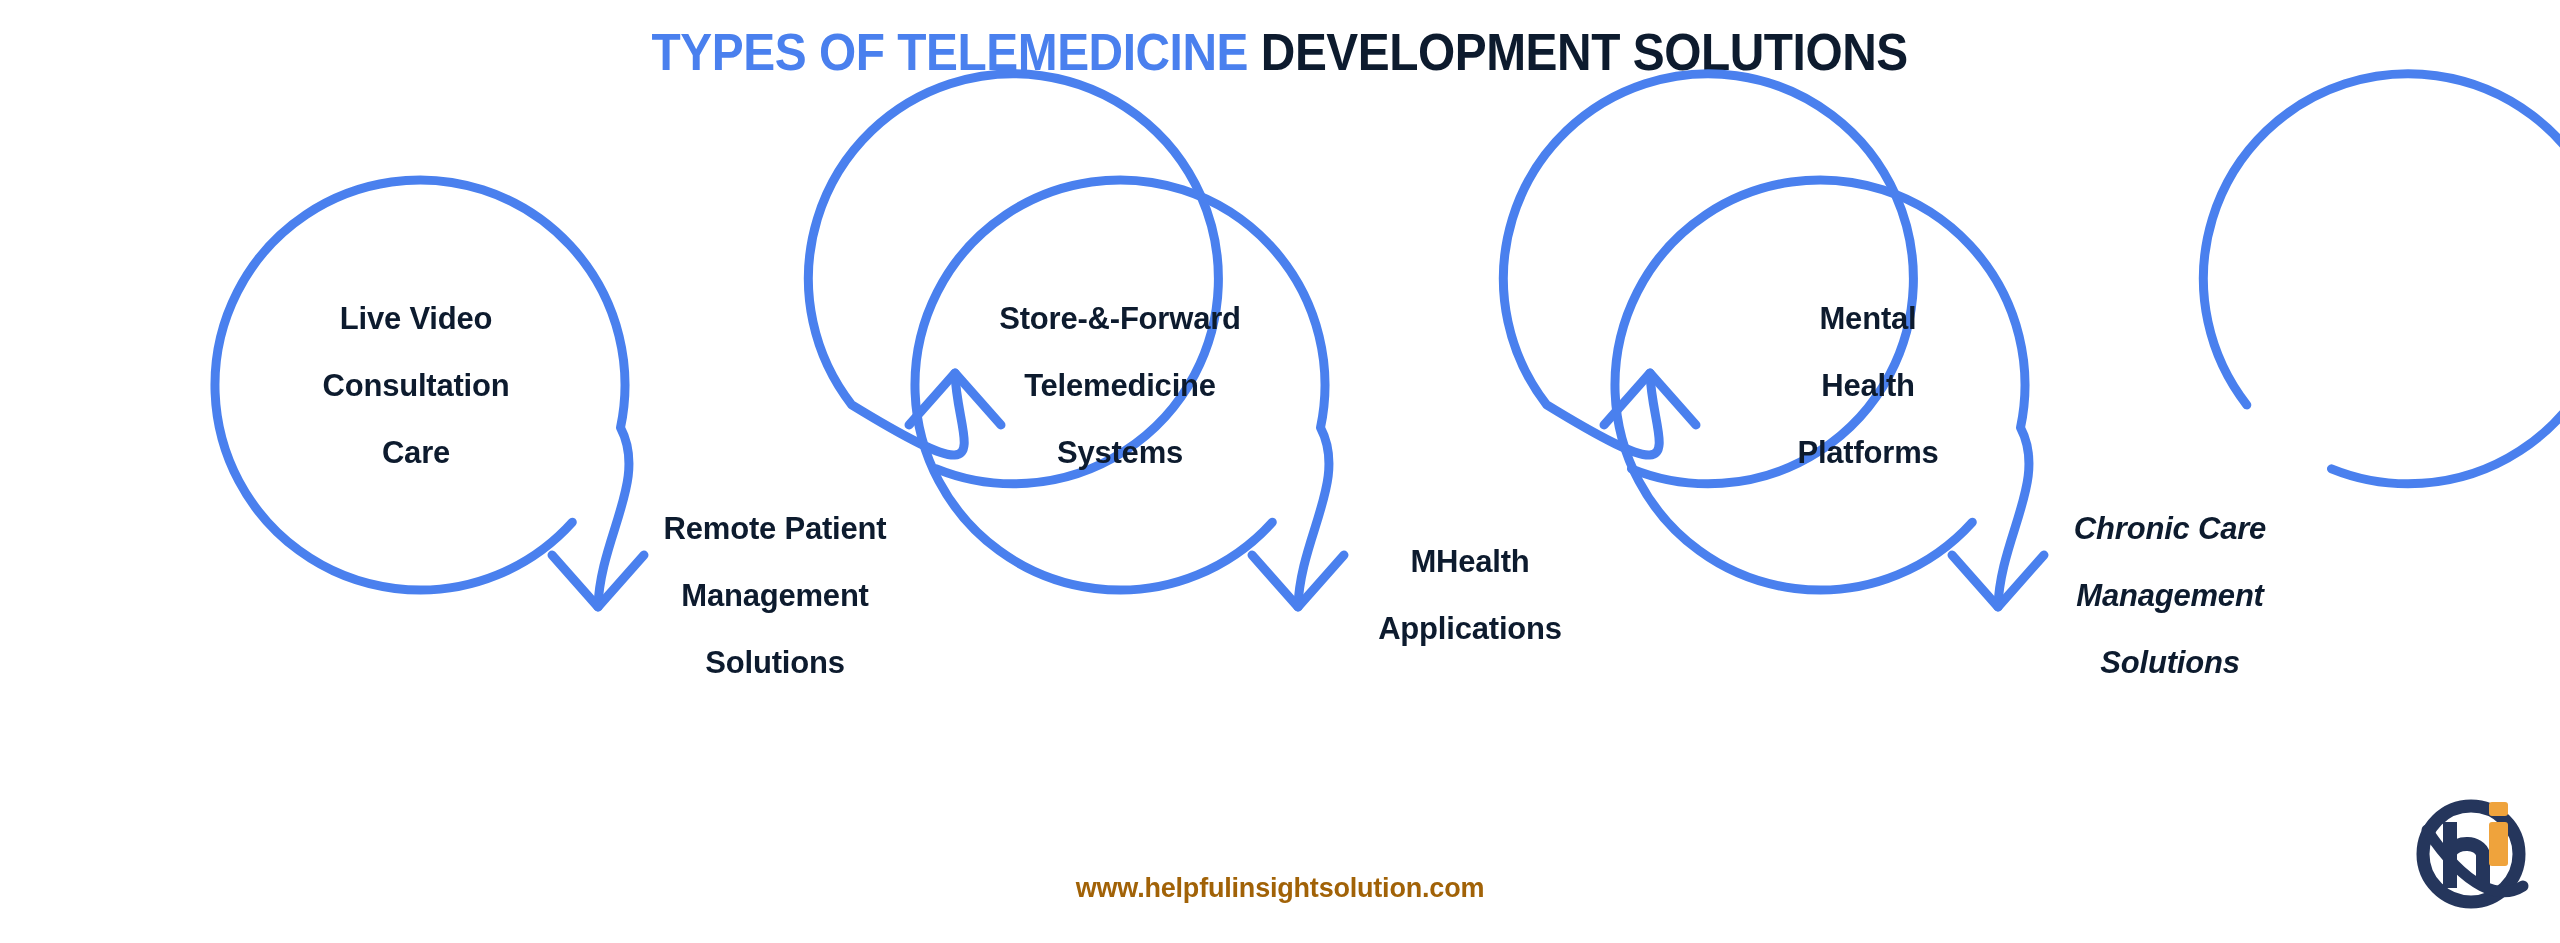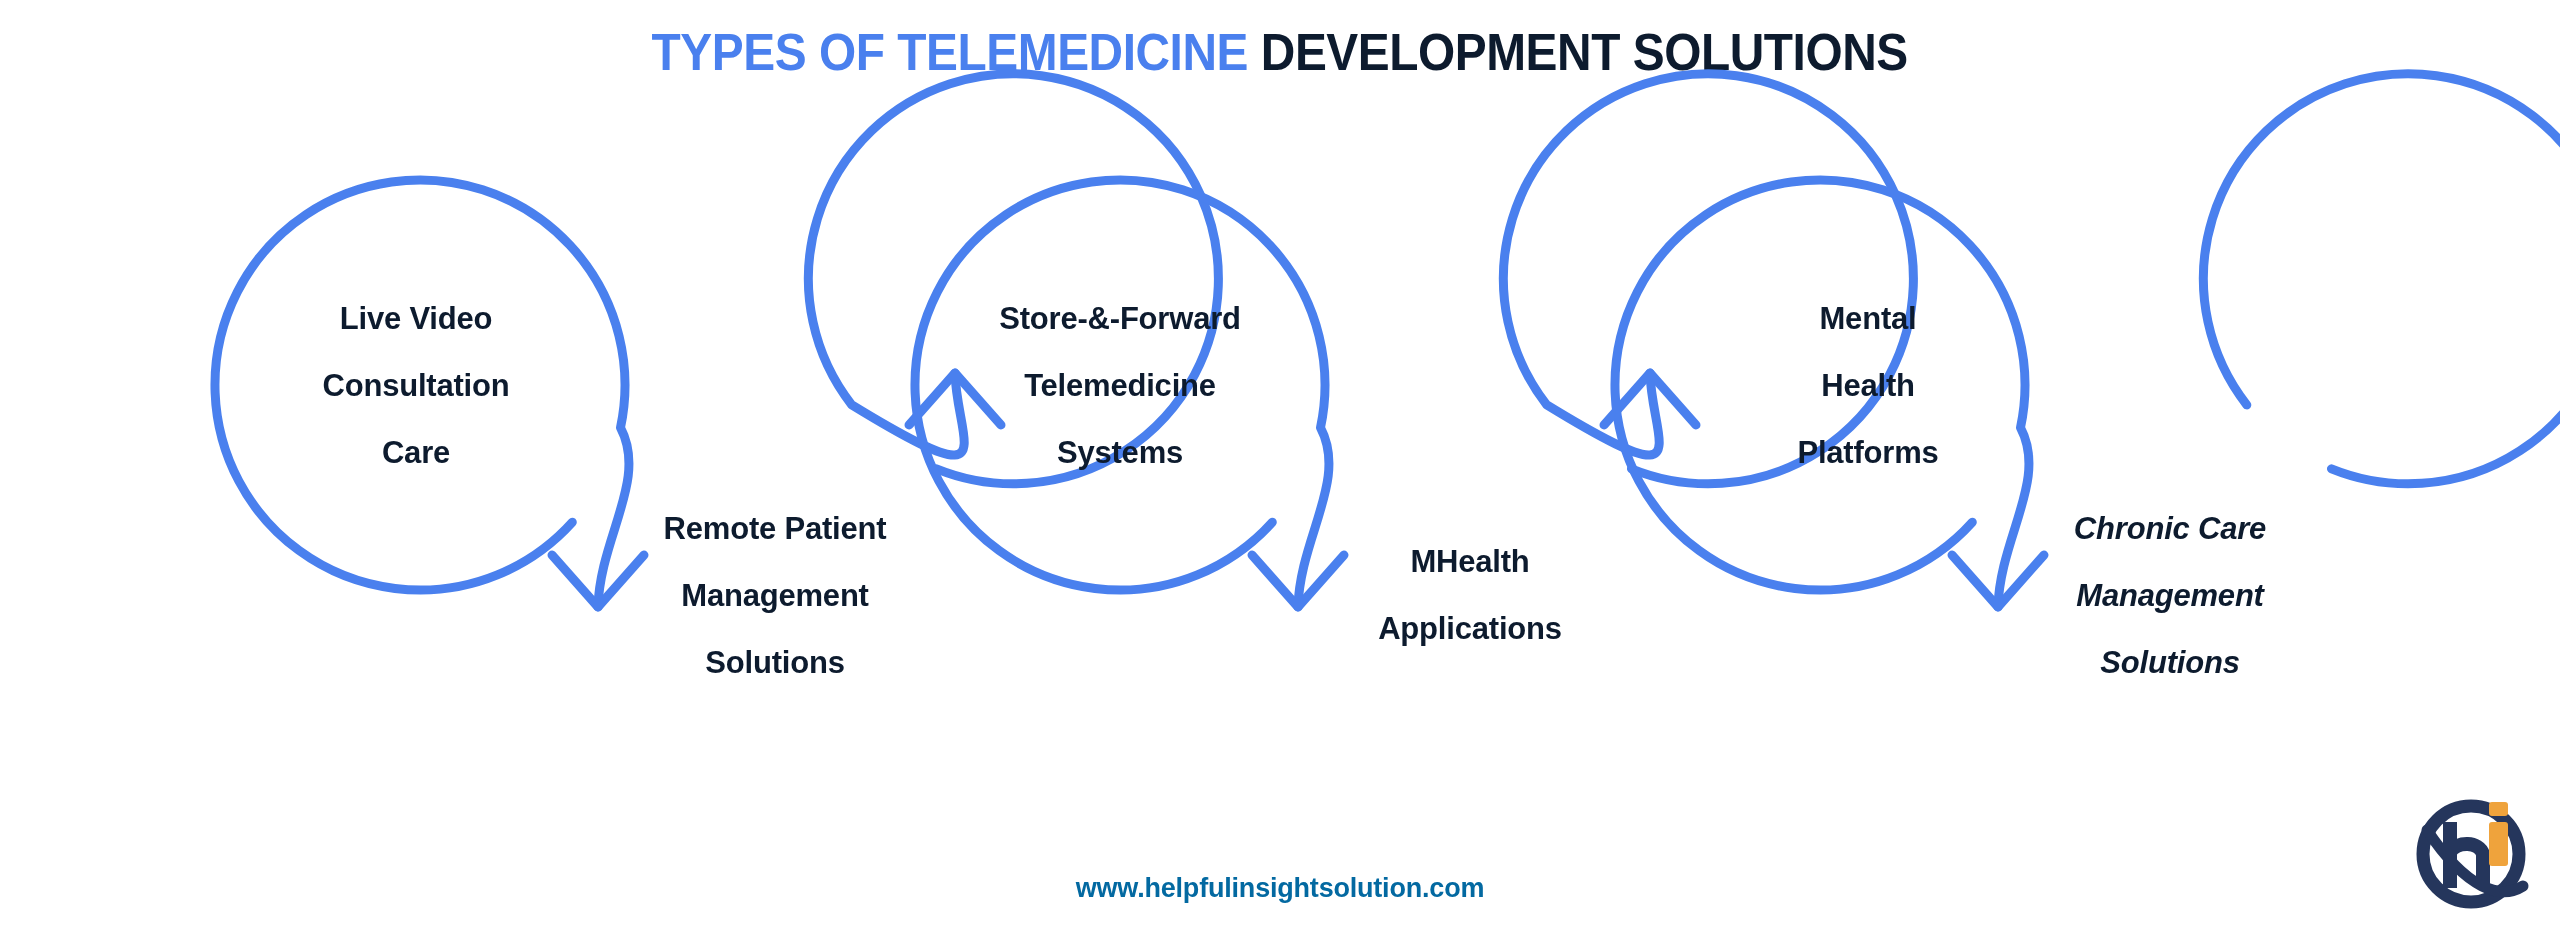--- a/index.html
+++ b/index.html
@@ -83,21 +83,21 @@
   }
   .node-label .line { display: block; }
 
   
   .footer-url {
     position: absolute;
     top: 873px;
     left: 0;
     width: 2560px;
     text-align: center;
-    color: #0369a1;
+    color: #a16207;
     font-family: "Liberation Sans", sans-serif;
     font-size: 27px;
     font-weight: 700;
     letter-spacing: -0.2px;
   }
 
   
   .brand-logo {
     position: absolute;
     left: 2405px;

